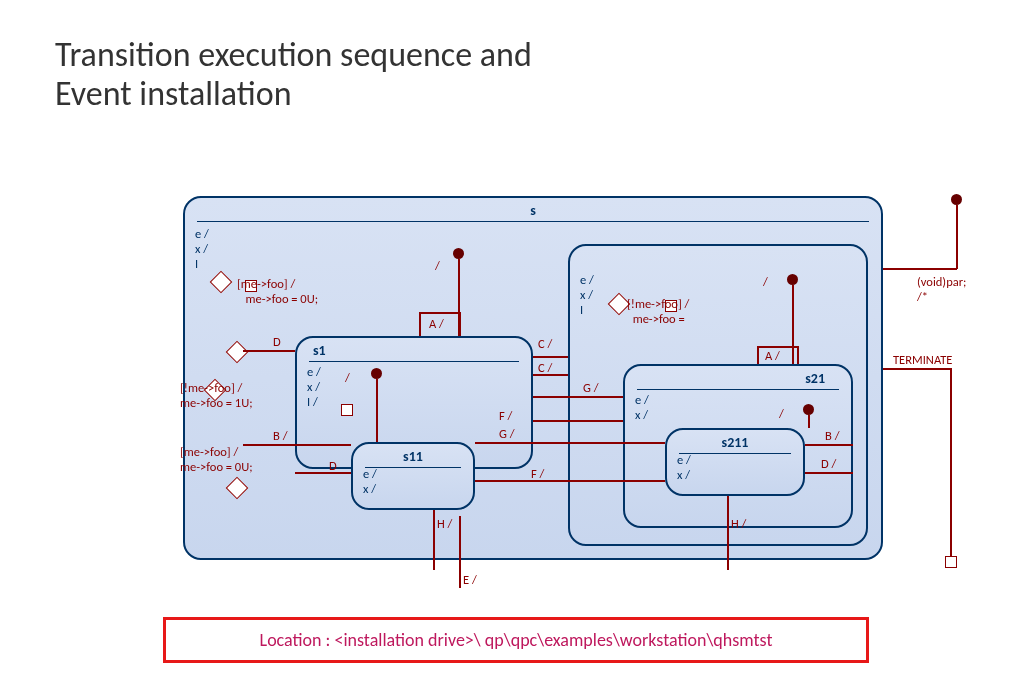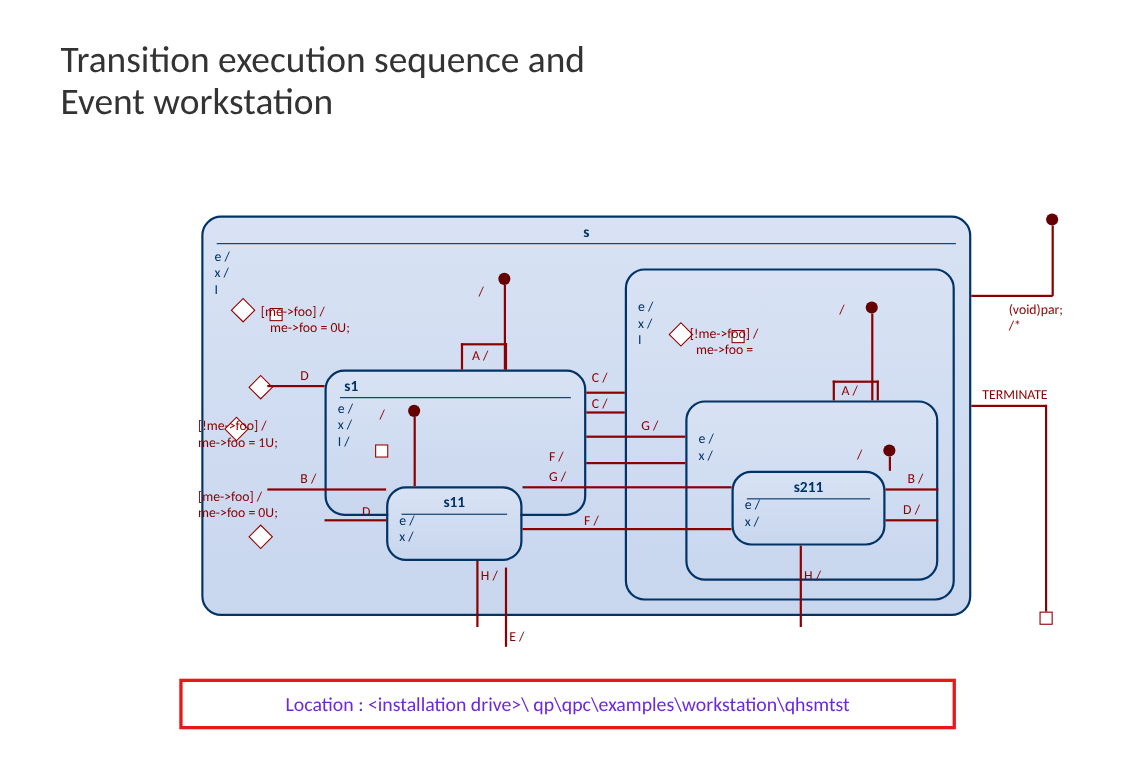--- a/index.html
+++ b/index.html
@@ -12,30 +12,30 @@
 .state .name{position:absolute;top:4px;left:12px;right:12px;font-size:14px;color:#003366;font-weight:600;text-align:center;border-bottom:1px solid #003366;padding-bottom:2px}
 .state .entry{position:absolute;left:10px;font-size:12.5px;color:#003366;line-height:1.2}
 .lbl{position:absolute;font-size:12.5px;color:#8B0000}
 .dot{position:absolute;width:11px;height:11px;border-radius:50%;background:#660000}
 .diamond{position:absolute;width:14px;height:14px;background:#fff;border:1.6px solid #8B0000;transform:rotate(45deg)}
 .square{position:absolute;width:10px;height:10px;background:#fff;border:1.6px solid #8B0000}
 .line{position:absolute;background:#8B0000}
 .hline{height:1.6px}
 .vline{width:1.6px}
 
-.locbox{position:absolute;left:163px;top:617px;width:700px;height:40px;border:3px solid #e71818;display:flex;align-items:center;justify-content:center;font-size:18px;color:#6d28d9}
+.locbox{position:absolute;left:163px;top:617px;width:700px;height:40px;border:3px solid #e71818;display:flex;align-items:center;justify-content:center;font-size:18px;color:#be185d}
 </style>
 </head>
 <body>
 
 <div class="slide">
 
   <div class="title">
     <span>Transition execution sequence and</span><br>
-    <span>Event workstation</span>
+    <span>Event installation</span>
   </div>
 
   <div class="diagram">
 
     <div class="state" style="left:0;top:0;width:700px;height:364px">
       <div class="name">s</div>
       <div class="entry" style="top:28px;white-space:pre">e /
 x /
 I</div>
     </div>
@@ -53,20 +53,21 @@
 x /</div>
     </div>
 
     <div class="state" style="left:385px;top:48px;width:300px;height:302px">
       <div class="entry" style="top:26px;white-space:pre">e /
 x /
 I</div>
     </div>
 
     <div class="state" style="left:440px;top:168px;width:230px;height:164px">
+      <div class="name" style="text-align:right;padding-right:14px">s21</div>
       <div class="entry" style="top:26px;white-space:pre">e /
 x /</div>
     </div>
 
     <div class="state" style="left:482px;top:232px;width:140px;height:68px">
       <div class="name">s211</div>
       <div class="entry" style="top:22px;white-space:pre">e /
 x /</div>
     </div>
 

